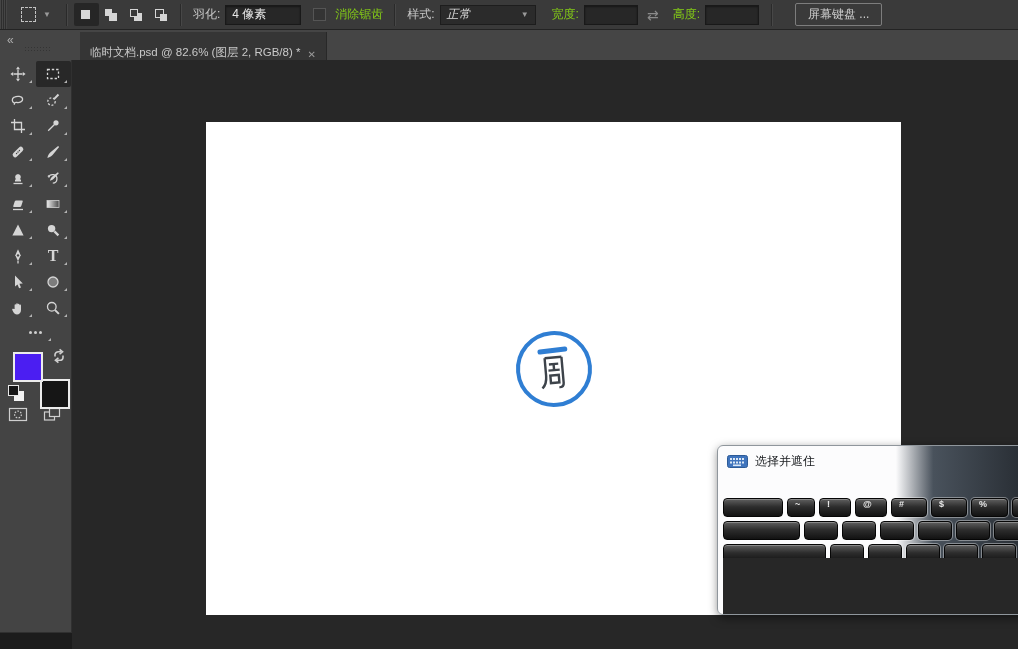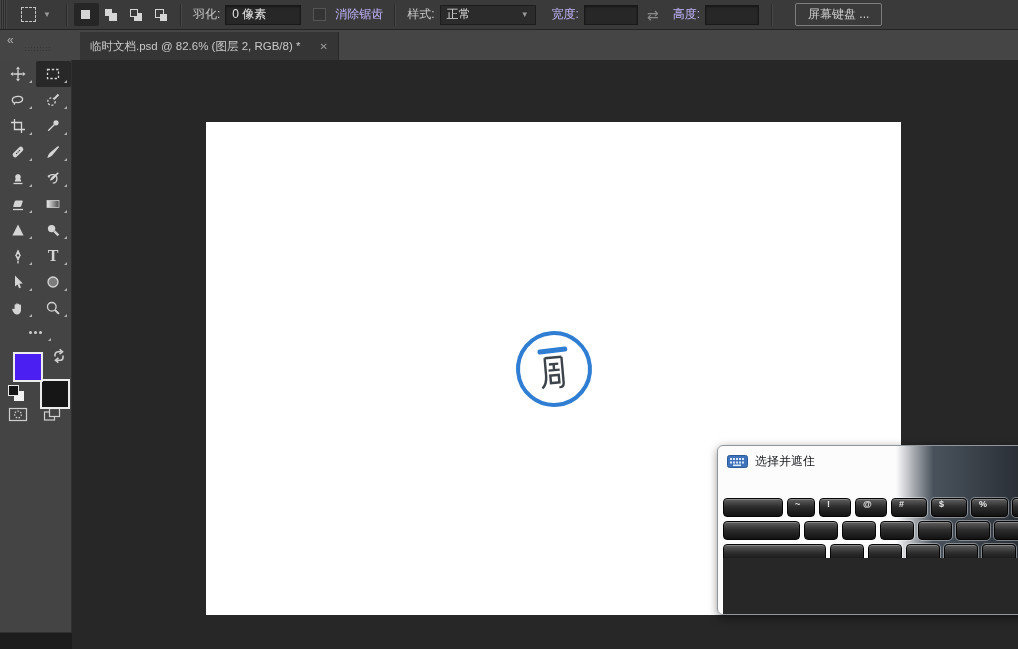--- a/index.html
+++ b/index.html
@@ -15,39 +15,39 @@
   .preset-btn{display:flex;align-items:center;gap:7px;padding:0 9px;height:29px;}
   .preset-icon{width:13px;height:13px;border:1px dashed #c3c3c3;}
   .chev{color:#9a9a9a;font-size:8px;line-height:1;}
   .obar-divider{width:1px;height:22px;background:#2a2a2a;border-right:1px solid #474747;margin:0 6px;}
   .mode-btn{width:25px;height:23px;display:flex;align-items:center;justify-content:center;border-radius:2px;position:relative;}
   .mode-btn.active{background:#262626;}
   .mode-icon{position:relative;width:14px;height:14px;}
   .mode-icon .sq{position:absolute;background:#d6d6d6;}
   .mode-icon .hsq{position:absolute;background:#3a3a3a;border:1px solid #d6d6d6;}
   .ob-label{font-size:12px;color:#c8c8c8;margin:0 5px;white-space:nowrap;}
-  .ob-label.dim{color:#c4b5fd;}
+  .ob-label.dim{color:#84cc16;}
   .num-input{width:62px;height:18px;background:#272727;border:1px solid #191919;
     box-shadow:inset 0 1px 2px rgba(0,0,0,.45);color:#e6e6e6;font-size:12px;
     display:flex;align-items:center;padding:0 6px;}
   .num-input.small{width:40px;}
   .ob-checkbox{width:11px;height:11px;background:#343434;border:1px solid #555;margin:0 4px 0 12px;}
   .ob-select{width:82px;height:18px;background:#2b2b2b;border:1px solid #1d1d1d;
-    display:flex;align-items:center;justify-content:space-between;padding:0 6px;color:#dcdcdc;font-size:12px;}
+    display:flex;align-items:center;justify-content:space-between;padding:0 6px;color:#dcdcdc;font-size:12px;font-style:italic;}
   .swap-glyph{color:#8b8b8b;font-size:14px;margin:0 9px;}
   .sam-btn{margin-left:16px;border:1px solid #7d7d7d;background:#3a3a3a;color:#cfcfcf;
     font-size:12px;padding:2px 12px;border-radius:2px;white-space:nowrap;}
 
   
   .tab-bar{position:absolute;left:0;top:30px;width:1018px;height:30px;background:#454545;}
   .collapse-btn{position:absolute;left:7px;top:3px;color:#aeaeae;font-size:12px;letter-spacing:-2px;}
   .panel-grip{position:absolute;left:24px;top:16px;width:28px;height:5px;opacity:.7;
     background-image:radial-gradient(#2d2d2d 34%,transparent 36%);background-size:3px 3px;}
   .doc-tab{position:absolute;left:80px;top:2px;height:28px;background:#353535;
-    border-right:1px solid #282828;display:flex;align-items:center;gap:19px;padding:0 10px;}
+    border-right:1px solid #282828;display:flex;align-items:flex-end;gap:7px;padding:0 10px;}
   .doc-tab-title{font-size:11.5px;color:#c9c9c9;white-space:nowrap;}
   .doc-tab-close{font-size:10px;color:#9a9a9a;}
 
   
   .main{position:absolute;left:0;top:60px;width:1018px;height:589px;background:#272727;}
   .dock-col{position:absolute;left:0;top:0;width:72px;height:589px;background:#1c1c1c;}
 
   
   .tools-panel{position:absolute;left:0;top:0;width:71px;height:572px;background:#444;
     border-right:1px solid #303030;border-bottom:1px solid #303030;}
@@ -133,21 +133,21 @@
     </div>
     <div class="mode-btn">
       <span class="mode-icon">
         <i class="hsq" style="left:1px;top:1px;width:7px;height:7px;"></i>
         <i class="sq" style="left:6px;top:6px;width:7px;height:7px;"></i>
       </span>
     </div>
     <div class="obar-divider"></div>
 
     <span class="ob-label">羽化:</span>
-    <div class="num-input">0 像素</div>
+    <div class="num-input">4 像素</div>
 
     <span class="ob-checkbox"></span>
     <span class="ob-label dim">消除锯齿</span>
     <div class="obar-divider"></div>
 
     <span class="ob-label">样式:</span>
     <div class="ob-select">
       <span>正常</span>
       <span class="chev">▼</span>
     </div>

